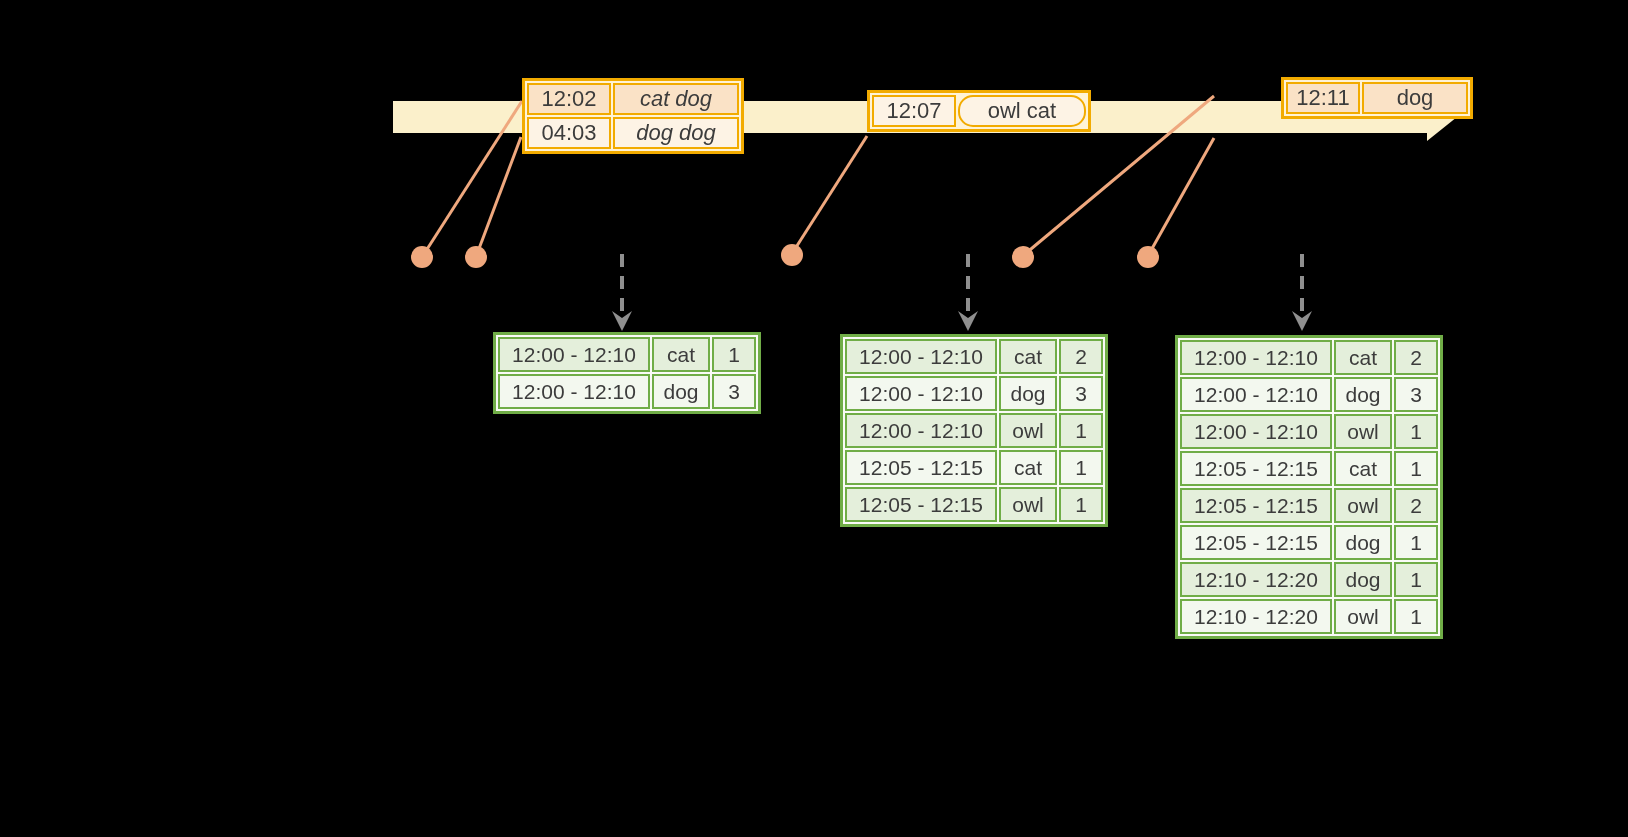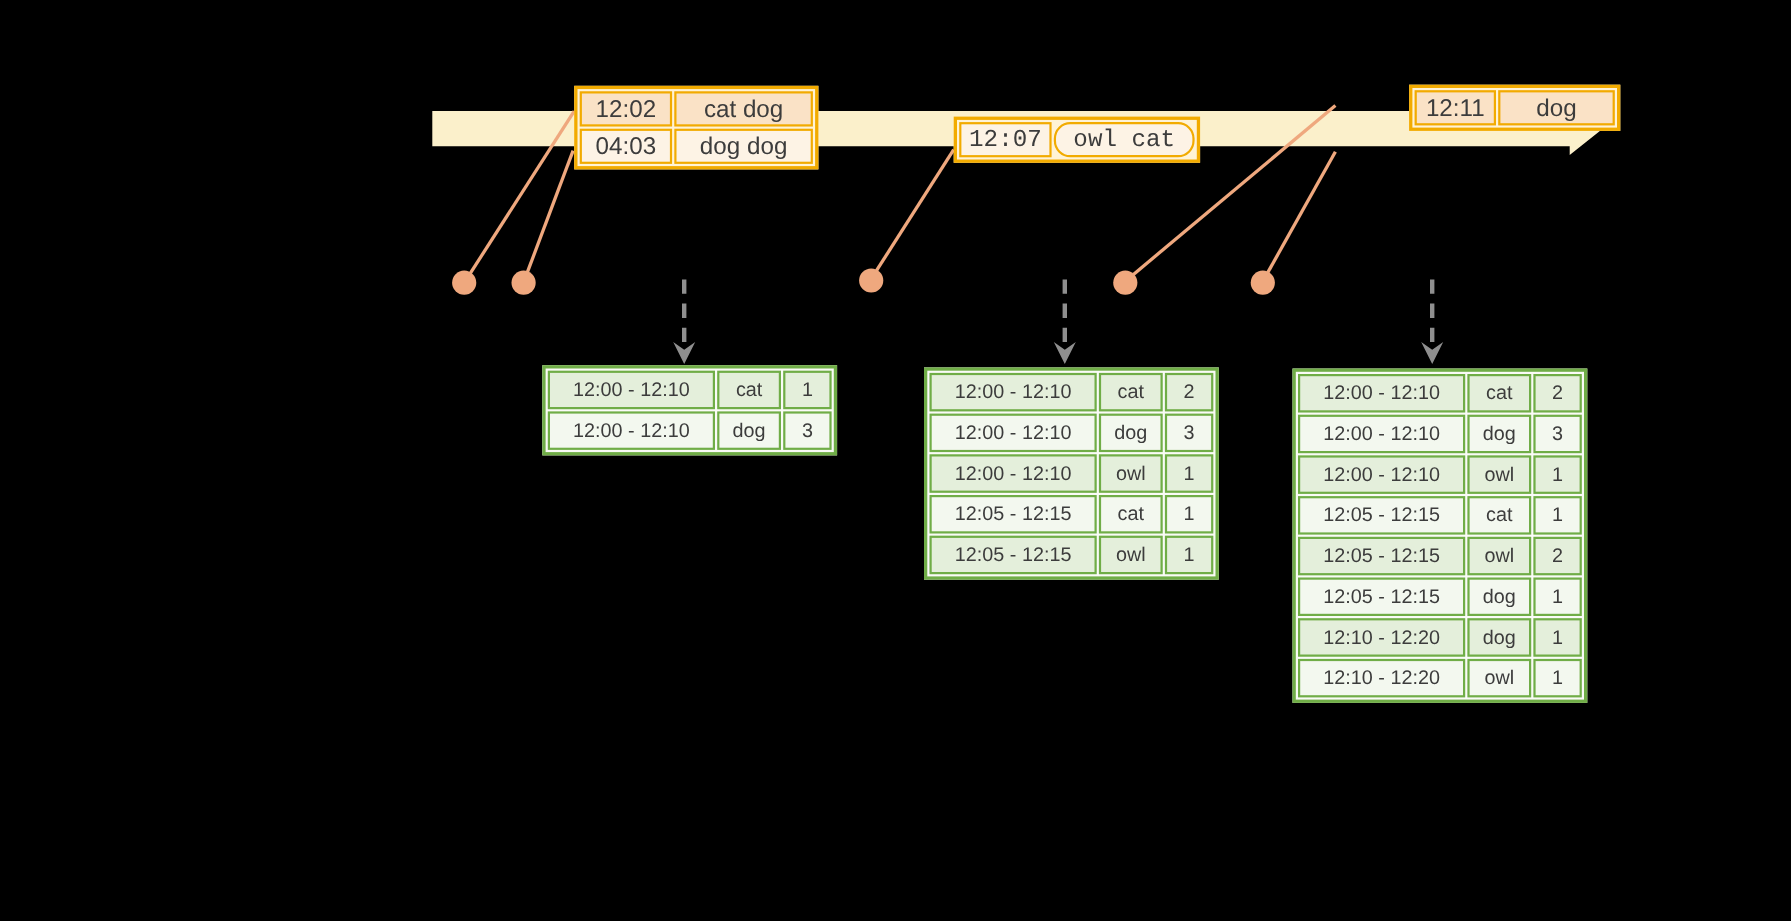--- a/index.html
+++ b/index.html
@@ -19,26 +19,26 @@
 
   table{position:absolute;border-spacing:2px;table-layout:fixed;}
   table.evt{border:3px solid var(--gold);background:var(--evt_gap);}
   table.evt td{border:2px solid var(--gold);height:28px;padding:0 4px;
     text-align:center;vertical-align:middle;font-size:22px;color:var(--text);overflow:hidden;}
   table.evt td.dark{background:var(--peach_dark);}
   table.evt td.light{background:var(--peach_light);}
 
   table.res{border:3px solid var(--green);background:var(--res_gap);}
   table.res td{border:2px solid var(--green);height:31px;padding:0 2px;
-    text-align:center;vertical-align:middle;font-size:18px;color:var(--text);overflow:hidden;}
+    text-align:center;vertical-align:middle;font-size:21px;color:var(--text);overflow:hidden;}
   table.res td.dark{background:var(--green_dark);}
   table.res td.light{background:var(--green_light);}
 
-  #evt1{left:522px;top:64px;}   #evt1 .c-time{width:72px;}  #evt1 .c-words{width:114px;}
-  #evt2{left:867px;top:92px;font-family:Liberation Mono, monospace;}   #evt2 .c-time{width:72px;}  #evt2 .c-words{width:116px;border-radius:15px;}
+  #evt1{left:522px;top:64px;}   #evt1 .c-time{width:72px;}  #evt1 .c-words{width:114px;font-style:italic;}
+  #evt2{left:867px;top:76px;}   #evt2 .c-time{width:72px;}  #evt2 .c-words{width:116px;border-radius:15px;}
   #evt3{left:1281px;top:63px;}  #evt3 .c-time{width:62px;}  #evt3 .c-words{width:94px;}
 
   #res1{left:493px;top:318px;}
   #res2{left:840px;top:320px;}
   #res3{left:1175px;top:321px;}
   table.res .c-win{width:144px;} table.res .c-word{width:50px;} table.res .c-count{width:36px;}
 </style>
 </head>
 <body>
 

